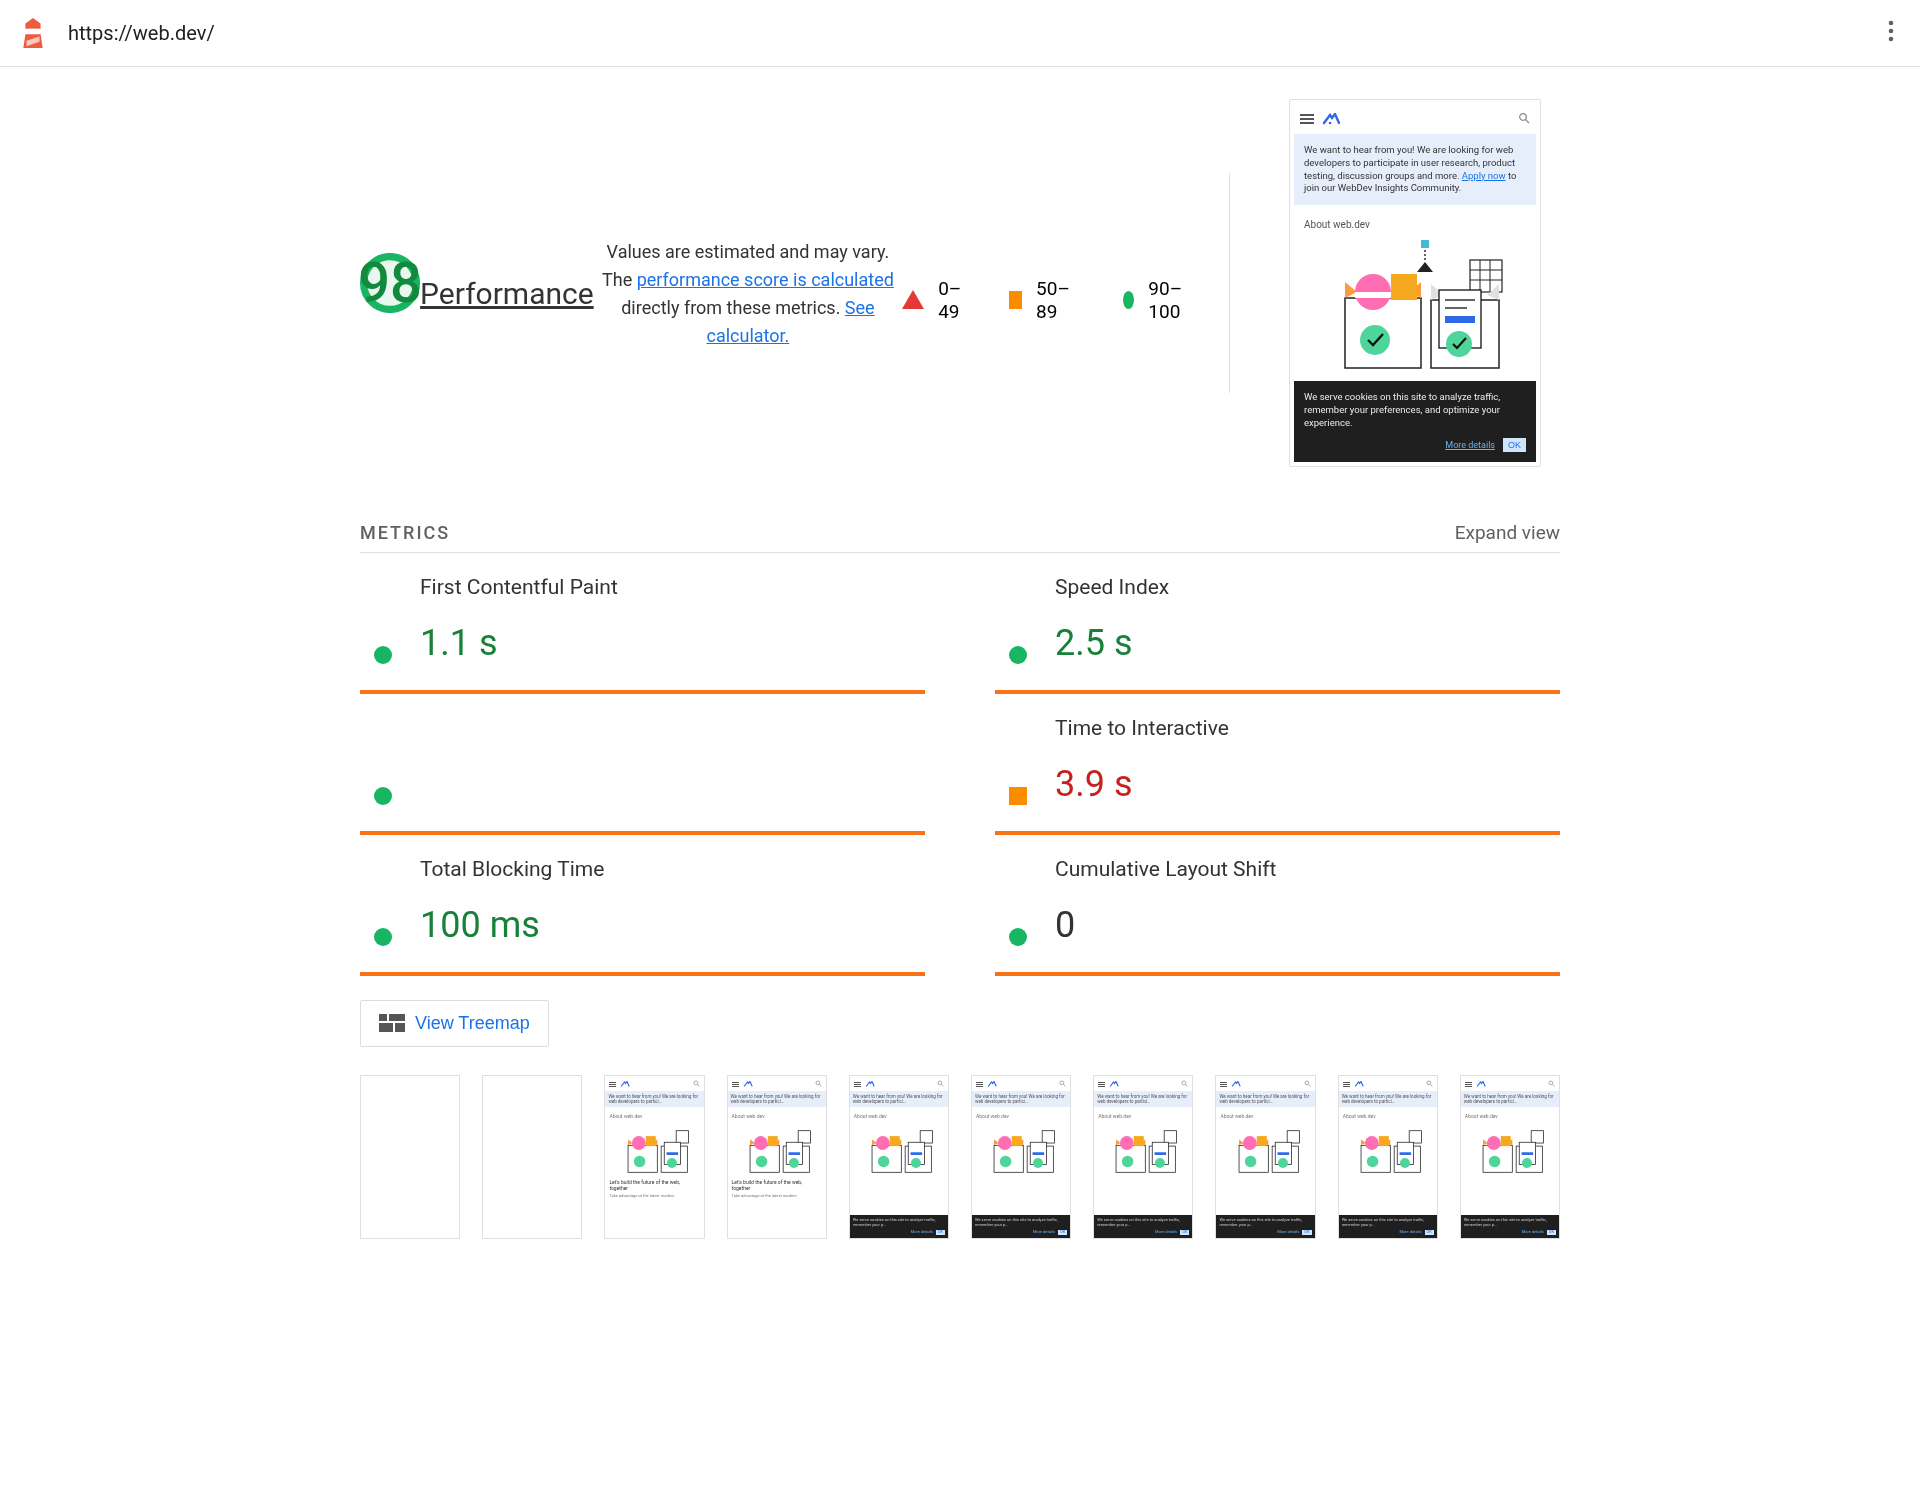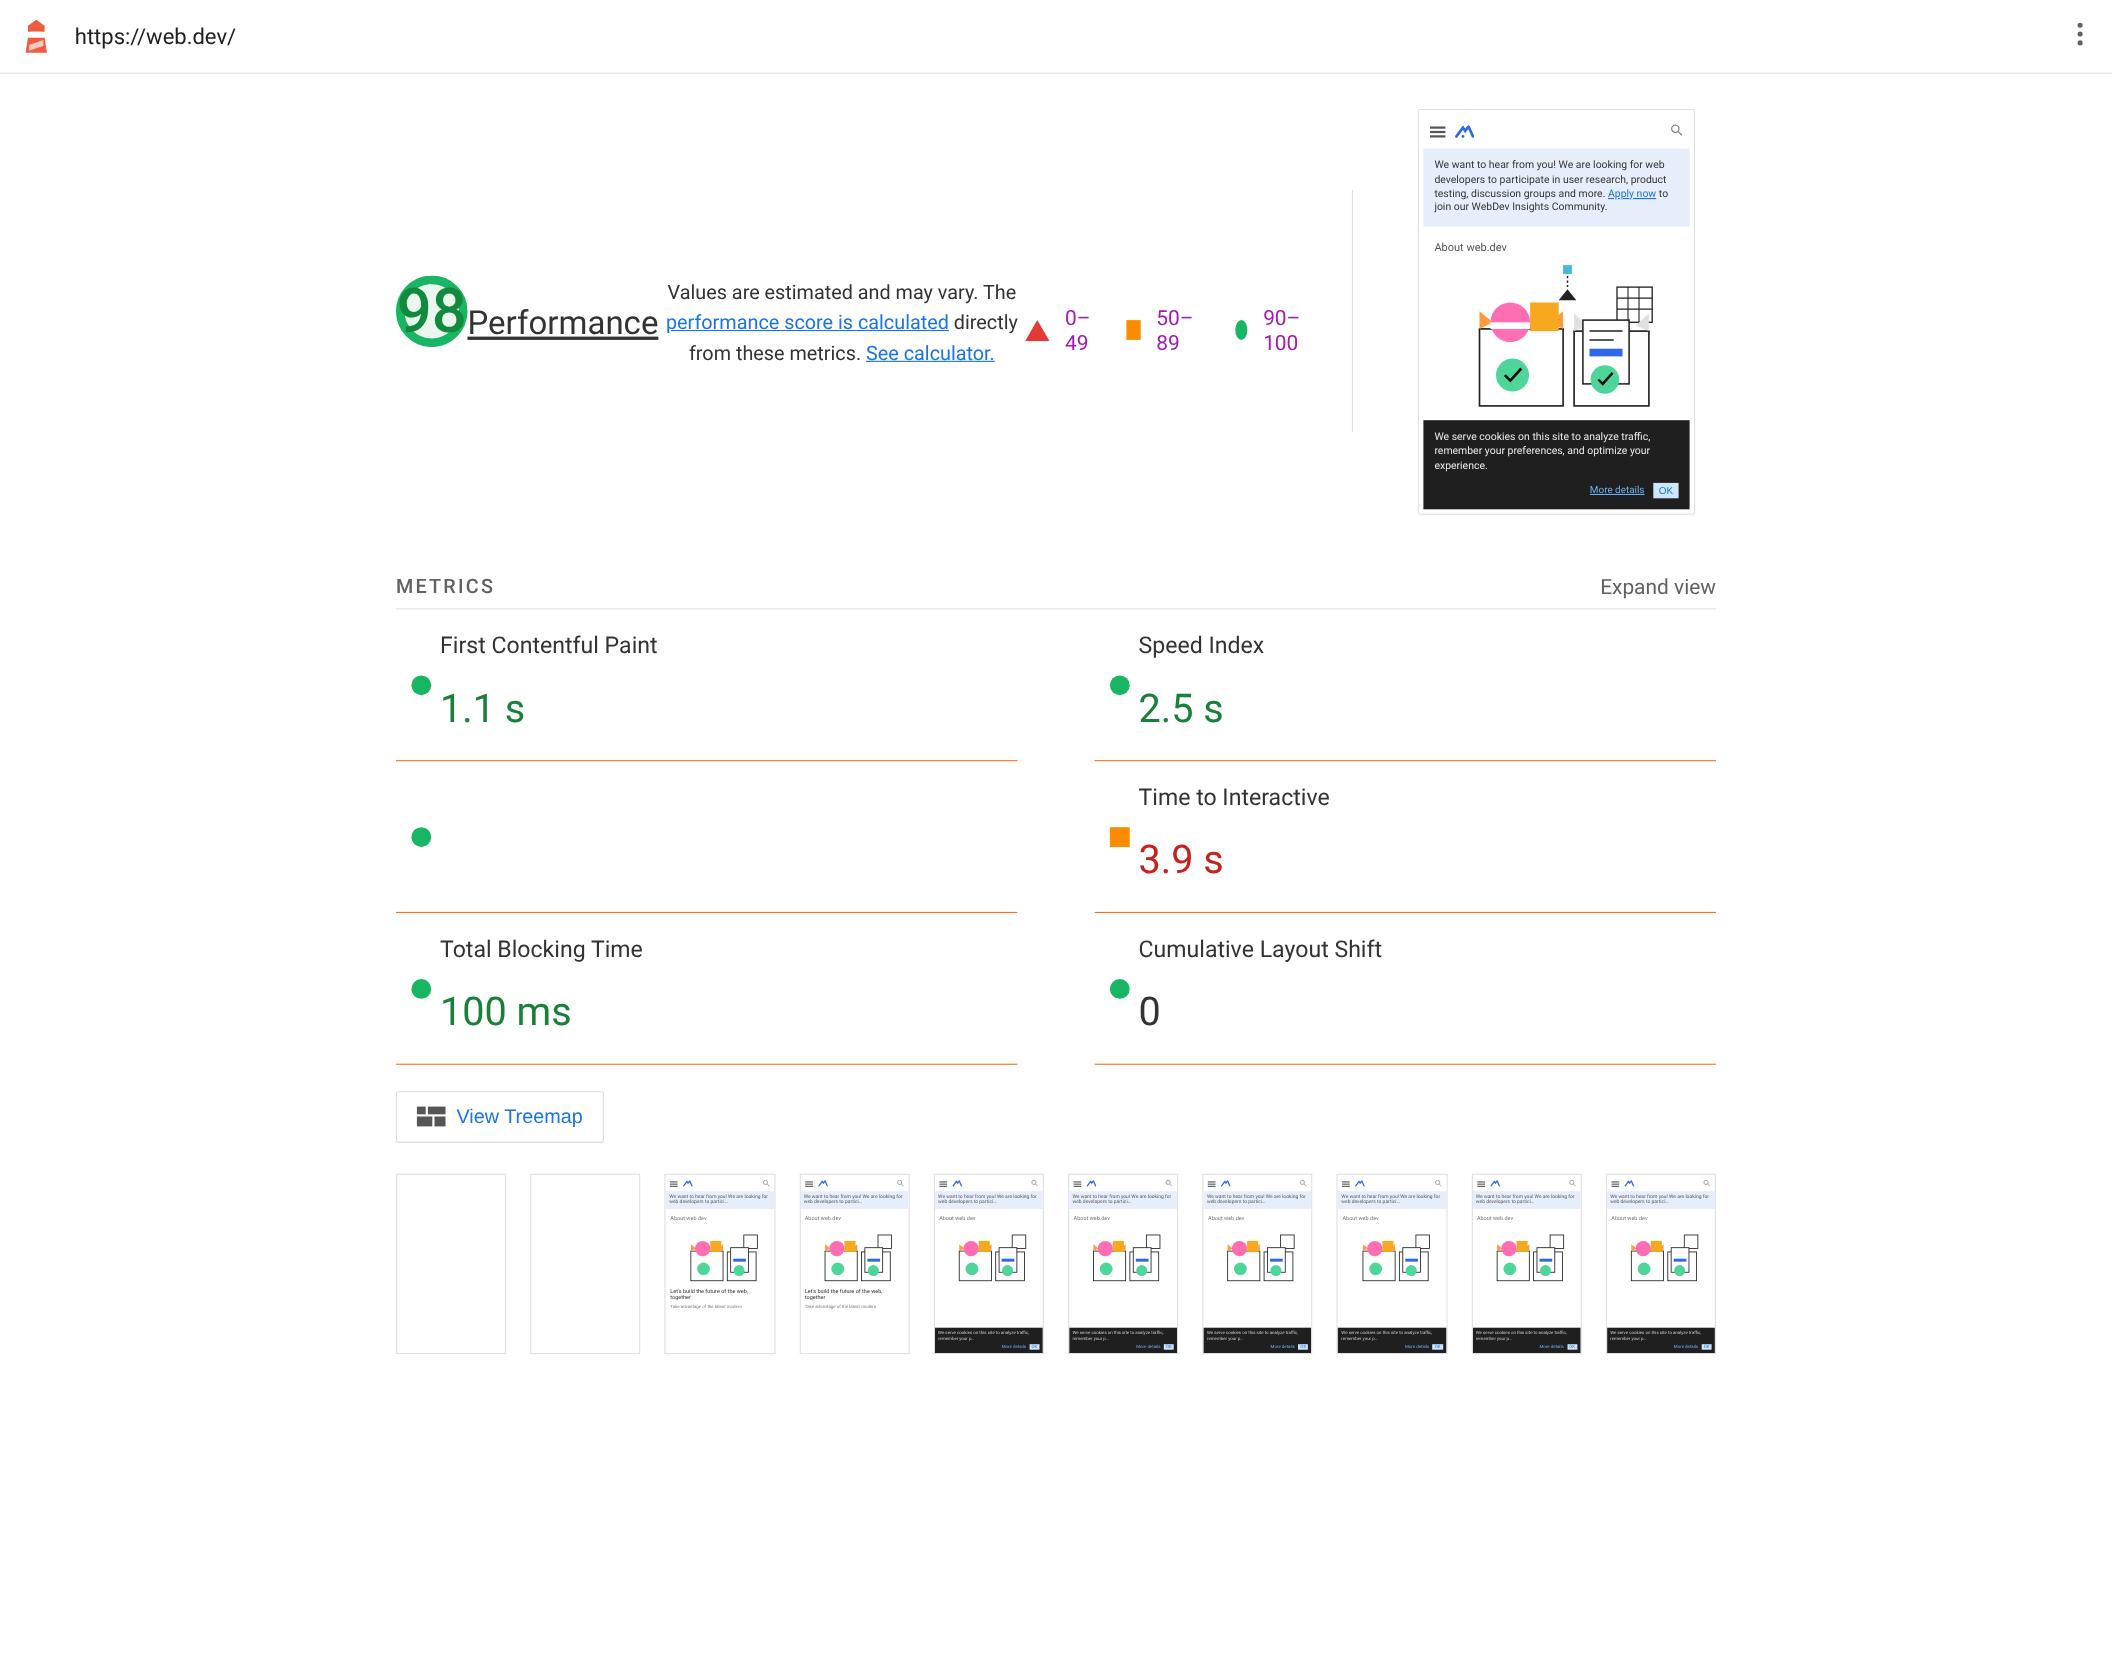--- a/index.html
+++ b/index.html
@@ -58,22 +58,22 @@
     }
     .category-title {
       font-size: 30px; color: #333; margin-top: 22px; font-weight: 400; text-decoration: underline;
     }
     .description {
       font-size: 18px; color: #333; text-align: center; margin-top: 22px; line-height: 1.55;
       max-width: 600px;
     }
     .description a { color: #1a73e8; text-decoration: underline; }
     .legend {
-      display: flex; gap: 33px; margin-top: 34px; align-items: center;
-      font-size: 19px; color: #a21caf;
+      display: flex; gap: 48px; margin-top: 34px; align-items: center;
+      font-size: 19px; color: #000000;
     }
     .legend-item { display: flex; align-items: center; gap: 14px; }
     .tri-red { width: 0; height: 0; border-left: 11px solid transparent; border-right: 11px solid transparent; border-bottom: 19px solid #e53935; }
     .sq-orange { width: 18px; height: 18px; background: #fb8c00; }
     .circ-green { width: 18px; height: 18px; border-radius: 50%; background: #18b663; }
 
     
     .phone {
       width: 252px; border: 1px solid #e0e0e0; border-radius: 2px;
       background: #fff; font-size: 10px; color: #333;
@@ -107,22 +107,22 @@
     }
     .section-title {
       font-size: 18px; letter-spacing: 2px; color: #616161; font-weight: 500;
     }
     .expand-view { font-size: 19px; color: #616161; }
     .metrics-grid {
       display: grid; grid-template-columns: 1fr 1fr; column-gap: 70px;
       border-top: 1px solid #e0e0e0;
     }
     .metric {
-      display: flex; align-items: center; gap: 8px;
-      padding: 22px 8px 26px 14px; border-bottom: 1px solid #f97316;
+      display: flex; align-items: flex-end; gap: 28px;
+      padding: 22px 8px 26px 14px; border-bottom: 4px solid #f97316;
     }
     .metric .dot { width: 18px; height: 18px; border-radius: 50%; margin-top: 5px; }
     .metric .sq { width: 18px; height: 18px; margin-top: 5px; }
     .dot.good { background: #18b663; }
     .sq.avg { background: #fb8c00; }
     .metric-name { font-size: 21px; color: #333; }
     .metric-value { font-size: 36px; font-weight: 400; margin-top: 23px; }
     .val-good { color: #188038; }
     .val-avg { color: #c5221f; }
     .val-plain { color: #333; }

